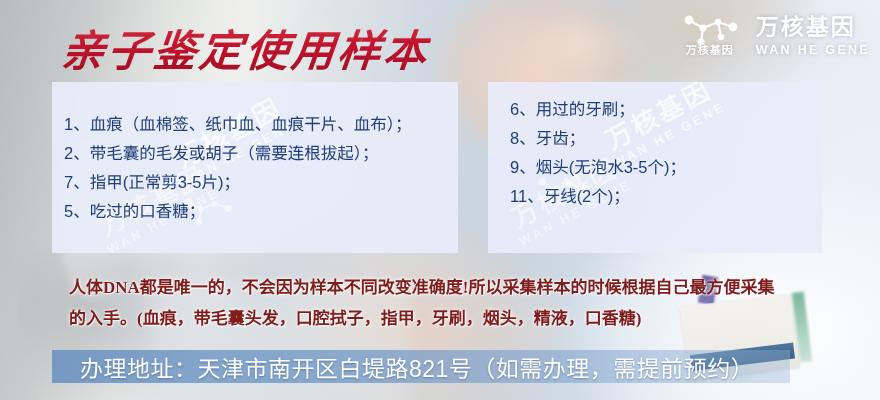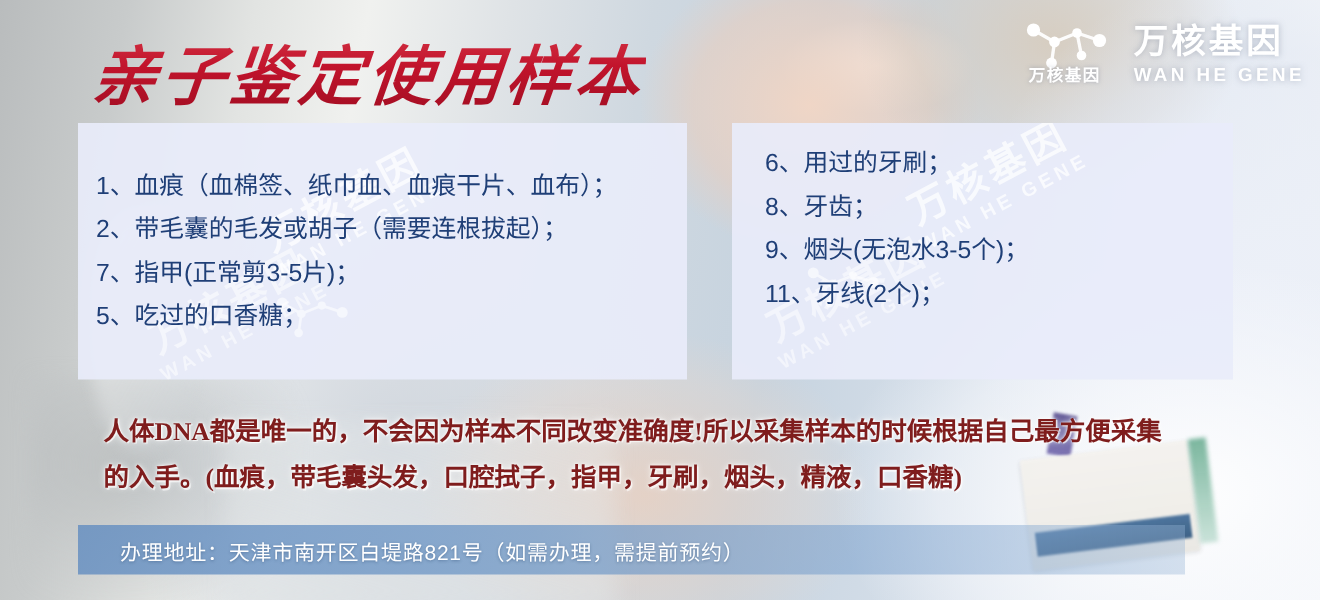--- a/index.html
+++ b/index.html
@@ -228,21 +228,21 @@
     width: 738px;
     height: 33px;
     background: linear-gradient(90deg, rgba(97,140,192,.80) 0%, rgba(108,150,198,.72) 42%, rgba(124,162,206,.55) 72%, rgba(150,180,214,.38) 100%);
     display: flex;
     align-items: center;
     z-index: 5;
   }
   .addr-text {
     margin-left: 28px;
     color: #ffffff;
-    font-size: 14px;
+    font-size: 23px;
     letter-spacing: .5px;
     white-space: nowrap;
     text-shadow: 0 1px 2px rgba(40,70,110,.45);
   }
 </style>
 </head>
 <body>
 
 <div class="poster">
 

